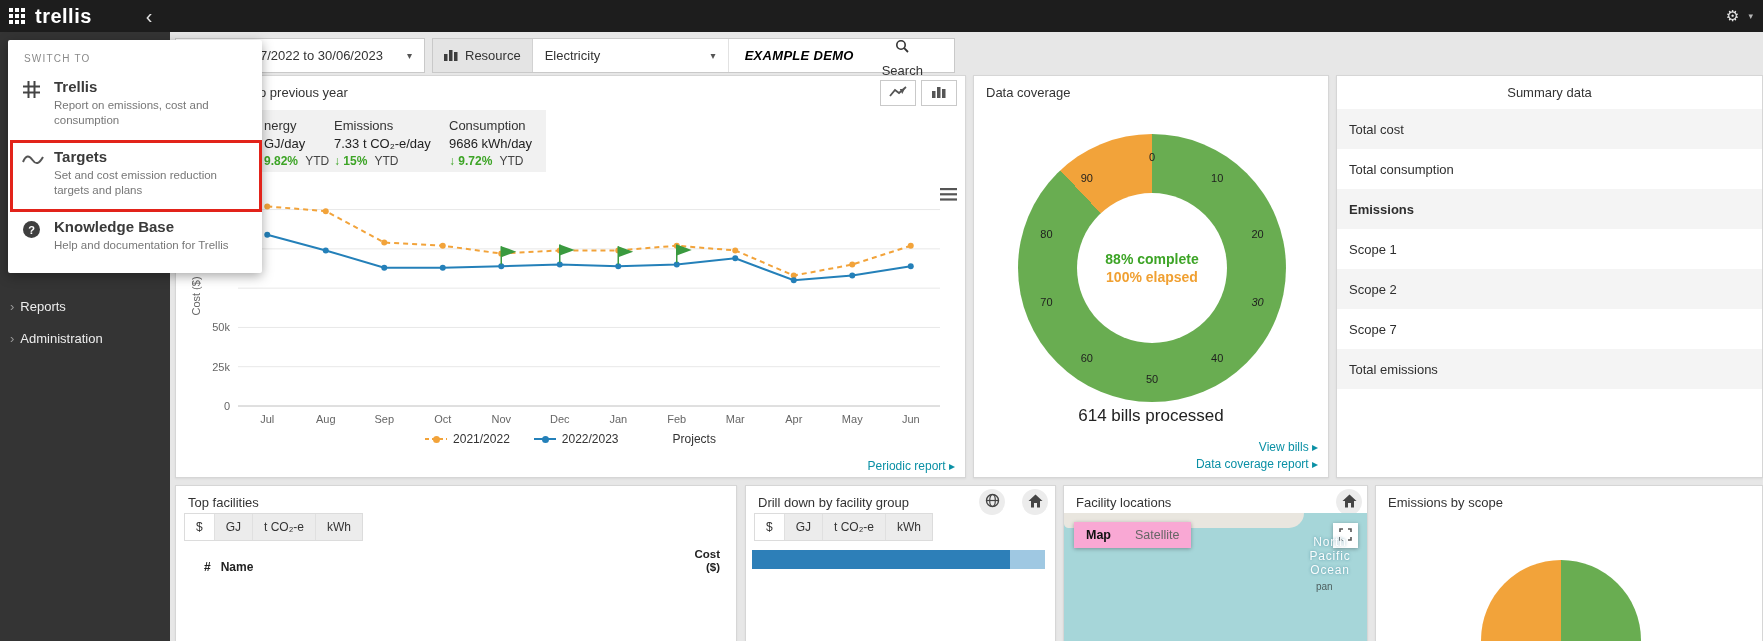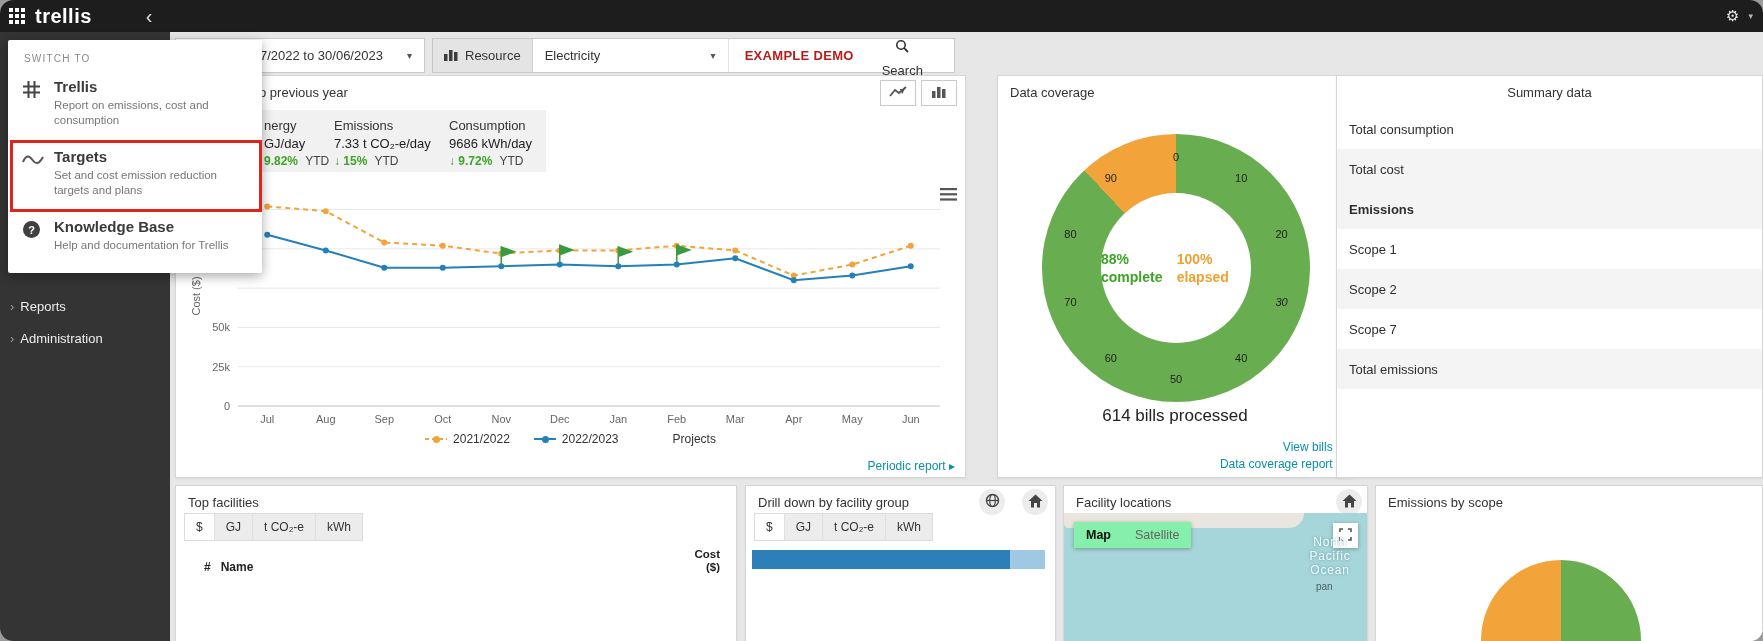--- a/index.html
+++ b/index.html
@@ -1,17 +1,17 @@
 <!DOCTYPE html>
 <html><head>
 <meta charset="utf-8">
 <style>
   *{margin:0;padding:0;box-sizing:border-box;}
   body{background:#9a9a9a;font-family:"Liberation Sans","DejaVu Sans",sans-serif;}
-  #stage{position:relative;width:1763px;height:641px;background:#e7e7e7;overflow:hidden;font-size:13px;color:#333;border-radius:13px;}
+  #stage{position:relative;width:1763px;height:641px;background:#e7e7e7;overflow:hidden;font-size:13px;color:#333;}
 
   
   .topbar{position:absolute;left:0;top:0;width:100%;height:32px;background:#1d1d1d;display:flex;align-items:center;z-index:30;}
   .apps-grid{margin-left:9px;display:flex;cursor:pointer;}
   .logo{color:#fff;font-size:20px;font-weight:700;margin-left:10px;letter-spacing:.5px;cursor:pointer;}
   .collapse{color:#e3e3e3;font-size:20px;margin-left:54px;line-height:1;cursor:pointer;}
   .topbar-right{position:absolute;right:10px;top:0;height:32px;display:flex;align-items:center;gap:9px;}
   .gear{font-size:15px;color:#e6e6e6;cursor:pointer;}
   .topbar-caret{font-size:9px;color:#b5b5b5;cursor:pointer;}
 
@@ -21,28 +21,28 @@
   .side-item .chev{color:#9a9a9a;margin-right:6px;font-size:13px;}
 
   
   .datebox{position:absolute;left:175px;top:38px;width:250px;height:35px;background:#fff;border:1px solid #c9c9c9;display:flex;align-items:center;padding:0 12px;z-index:2;cursor:pointer;}
   .date-text{margin-left:72px;white-space:nowrap;text-align:center;}
   .caret{font-size:10px;color:#555;}
   .datebox .caret{margin-left:auto;}
   .filterstrip{position:absolute;left:432px;top:38px;width:523px;height:35px;background:#fff;border:1px solid #c9c9c9;display:flex;align-items:stretch;z-index:2;}
   .seg-resource{background:#e4e4e4;display:flex;align-items:center;gap:7px;padding:0 11px;border-right:1px solid #d2d2d2;}
   .seg-elec{width:196px;display:flex;align-items:center;justify-content:space-between;padding:0 12px;border-right:1px solid #e2e2e2;cursor:pointer;}
-  .seg-demo{display:flex;align-items:center;padding:16px 16px;color:#b91c1c;font-weight:700;letter-spacing:.3px;cursor:pointer;}
+  .seg-demo{display:flex;align-items:center;padding:16px 16px;color:#000000;font-weight:700;letter-spacing:.3px;cursor:pointer;font-style:italic;}
   .seg-search{display:flex;align-items:center;gap:7px;padding:0 12px;cursor:pointer;flex-direction:column;}
 
   
   .card{position:absolute;background:#fff;border:1px solid #d6d6d6;box-shadow:0 1px 2px rgba(0,0,0,.06);}
   .card-title{font-size:13px;color:#333;padding:9px 12px 0;}
   .compare-card{left:175px;top:75px;width:791px;height:403px;}
-  .coverage-card{left:973px;top:75px;width:356px;height:403px;margin-left:24px;}
+  .coverage-card{left:973px;top:75px;width:356px;height:403px;}
   .summary-card{left:1336px;top:75px;width:427px;height:403px;text-align:center;}
   .tf-card{left:175px;top:485px;width:562px;height:160px;}
   .dd-card{left:745px;top:485px;width:311px;height:160px;}
   .map-card{left:1063px;top:485px;width:305px;height:160px;overflow:hidden;}
   .scope-card{left:1375px;top:485px;width:388px;height:160px;overflow:hidden;}
   .compare-title{margin-left:71px;}
 
   .ct-btns{position:absolute;right:8px;top:4px;display:flex;gap:5px;}
   .ct-btn{width:36px;height:26px;border:1px solid #c9c9c9;background:#fff;display:flex;align-items:center;justify-content:center;cursor:pointer;}
 
@@ -66,21 +66,21 @@
   .m-orange::after,.m-blue::after{content:"";position:absolute;left:8px;top:-2.5px;width:7px;height:7px;border-radius:50%;}
   .m-orange::after{background:#f2a33a;}
   .m-blue::after{background:#2480b9;}
   .card-link{position:absolute;right:10px;bottom:4px;color:#0a90a5;font-size:12px;cursor:pointer;}
 
   
   .donut{position:absolute;left:44px;top:58px;width:268px;height:268px;}
   .donut-ring{position:absolute;left:0;top:0;width:268px;height:268px;border-radius:50%;}
   .donut-ticks{position:absolute;left:0;top:0;width:268px;height:268px;}
   .donut-tick{position:absolute;transform:translate(-50%,-50%);font-size:11px;color:#1e1e1e;}
-  .donut-hole{position:absolute;left:59px;top:59px;width:150px;height:150px;border-radius:50%;background:#fff;display:flex;flex-direction:row;align-items:center;justify-content:center;}
+  .donut-hole{position:absolute;left:59px;top:59px;width:150px;height:150px;border-radius:50%;background:#fff;display:flex;flex-direction:column;align-items:center;justify-content:center;}
   .center1{color:#3da426;font-weight:700;font-size:14px;line-height:18px;}
   .center2{color:#f0a032;font-weight:700;font-size:14px;line-height:18px;}
   .caption{position:absolute;left:0;top:330px;width:100%;text-align:center;font-size:17px;color:#222;}
   .cov-links{position:absolute;right:10px;bottom:4px;text-align:right;font-size:12px;color:#0a90a5;line-height:17px;}
   .cov-links div{cursor:pointer;}
 
   
   .sum-rows{margin-top:9px;}
   .sum-row{height:40px;display:flex;align-items:center;padding-left:12px;font-size:13px;color:#2e2e2e;}
   .sum-row.alt{background:#f4f4f4;}
@@ -97,21 +97,21 @@
   .th-cost{margin-left:auto;text-align:right;font-size:11.5px;line-height:13px;}
 
   .circ-btn{position:absolute;width:26px;height:26px;border-radius:50%;background:#ececec;display:flex;align-items:center;justify-content:center;cursor:pointer;}
   .dd-globe{left:233px;top:3px;} .dd-home{left:276px;top:3px;} .map-home{left:272px;top:3px;}
   .dd-bar{position:absolute;left:6px;top:64px;width:293px;height:19px;display:flex;}
   .dd-seg{height:100%;}
 
   
   .map-area{position:absolute;left:0;top:27px;right:0;bottom:0;background:#a6d6d9;overflow:hidden;cursor:grab;}
   .land{position:absolute;left:0;top:0;width:240px;height:15px;background:#e9e6df;border-radius:0 0 26px 8px;}
-  .map-type{position:absolute;left:10px;top:9px;display:flex;background:#86efac;box-shadow:0 1px 4px rgba(0,0,0,.3);}
+  .map-type{position:absolute;left:10px;top:9px;display:flex;background:#f9a8d4;box-shadow:0 1px 4px rgba(0,0,0,.3);}
   .mt{padding:6px 12px;font-size:12.5px;color:#666;cursor:pointer;}
   .mt.active{font-weight:700;color:#111;}
   .fs-btn{position:absolute;right:9px;top:10px;width:25px;height:25px;background:#fff;box-shadow:0 1px 4px rgba(0,0,0,.3);display:flex;align-items:center;justify-content:center;cursor:pointer;}
   .ocean-label{position:absolute;left:238px;top:22px;width:56px;color:rgba(255,255,255,.95);font-size:12px;letter-spacing:.8px;line-height:14px;text-align:center;text-shadow:0 0 3px rgba(0,90,120,.5);}
   .land-label{position:absolute;left:252px;top:68px;font-size:10px;color:#4f6060;}
 
   .scope-pie{position:absolute;left:105px;top:74px;width:160px;height:160px;border-radius:50%;}
 
   
   .switch-panel{position:absolute;left:8px;top:40px;width:254px;background:#fff;box-shadow:0 3px 12px rgba(0,0,0,.35);z-index:40;border-radius:2px;padding-bottom:10px;}
@@ -351,22 +351,22 @@
     <div class="caption">614 bills processed</div>
     <div class="cov-links">
       <div>View bills ▸</div>
       <div>Data coverage report ▸</div>
     </div>
   </section>
 
   <section class="card summary-card">
     <div class="card-title">Summary data</div>
     <div class="sum-rows">
+      <div class="sum-row alt">Total cost</div>
       <div class="sum-row">Total consumption</div>
-      <div class="sum-row alt">Total cost</div>
       <div class="sum-row alt bold">Emissions</div>
       <div class="sum-row">Scope 1</div>
       <div class="sum-row alt">Scope 2</div>
       <div class="sum-row">Scope 7</div>
       <div class="sum-row alt">Total emissions</div>
     </div>
   </section>
 
   <section class="card tf-card">
     <div class="card-title">Top facilities</div>

